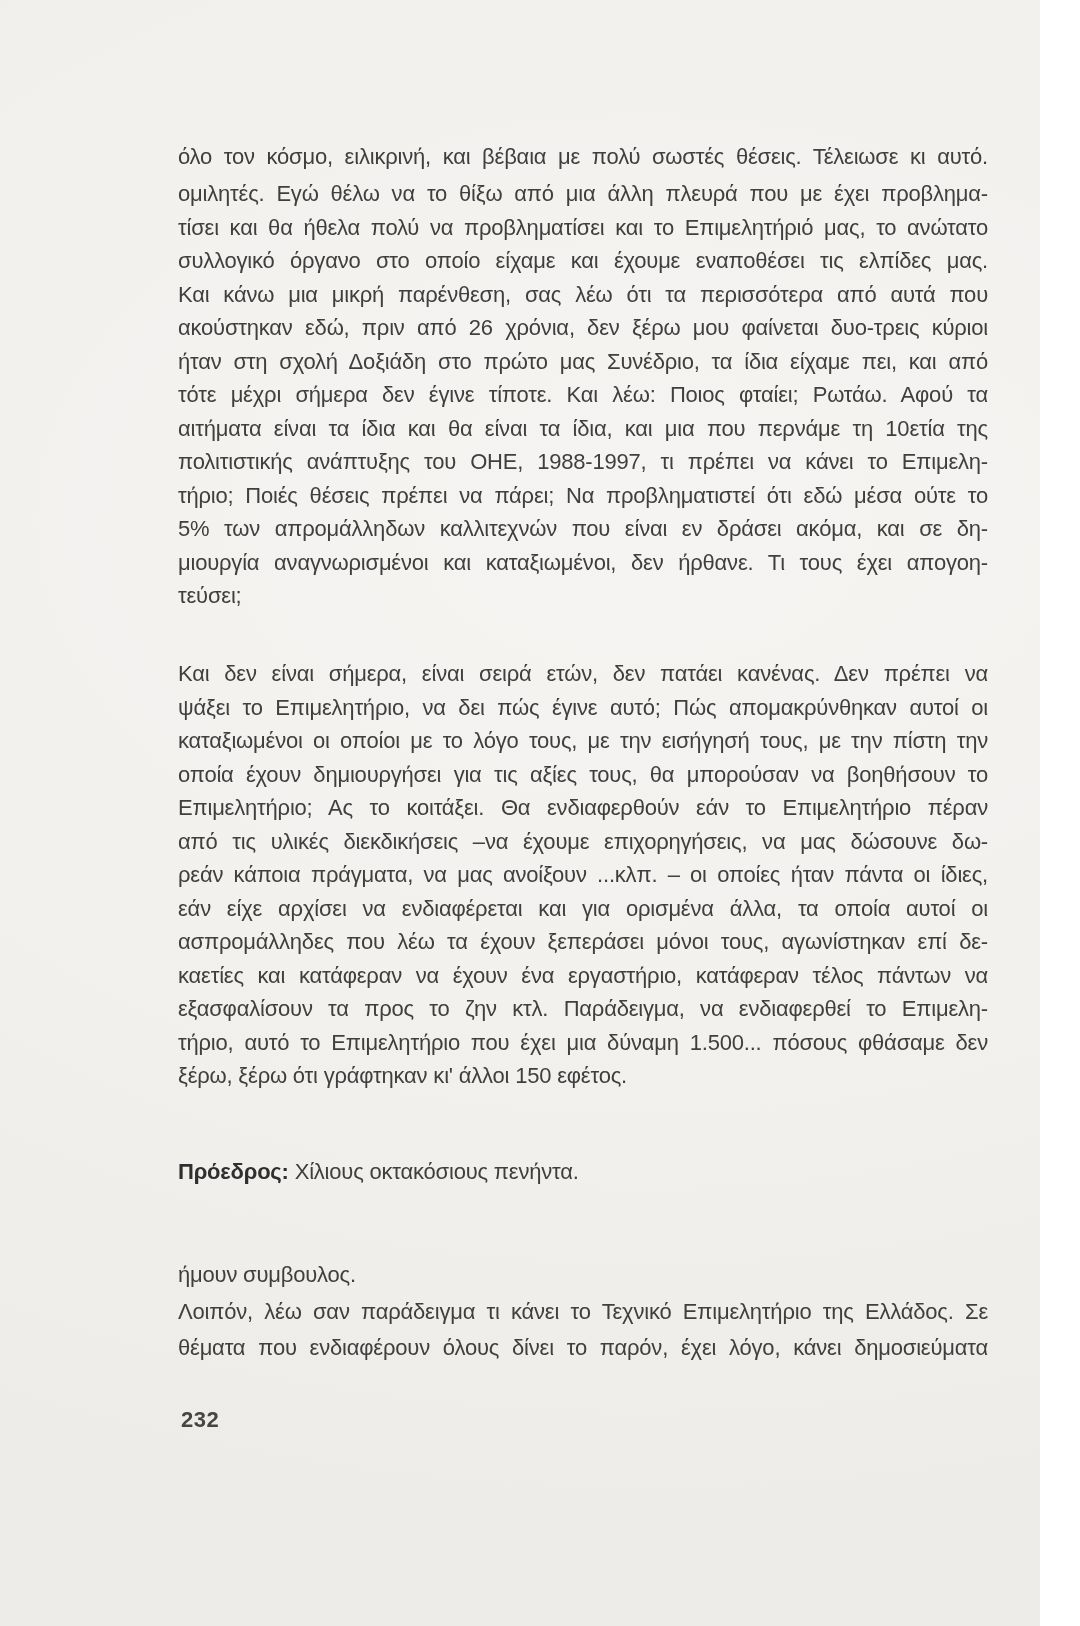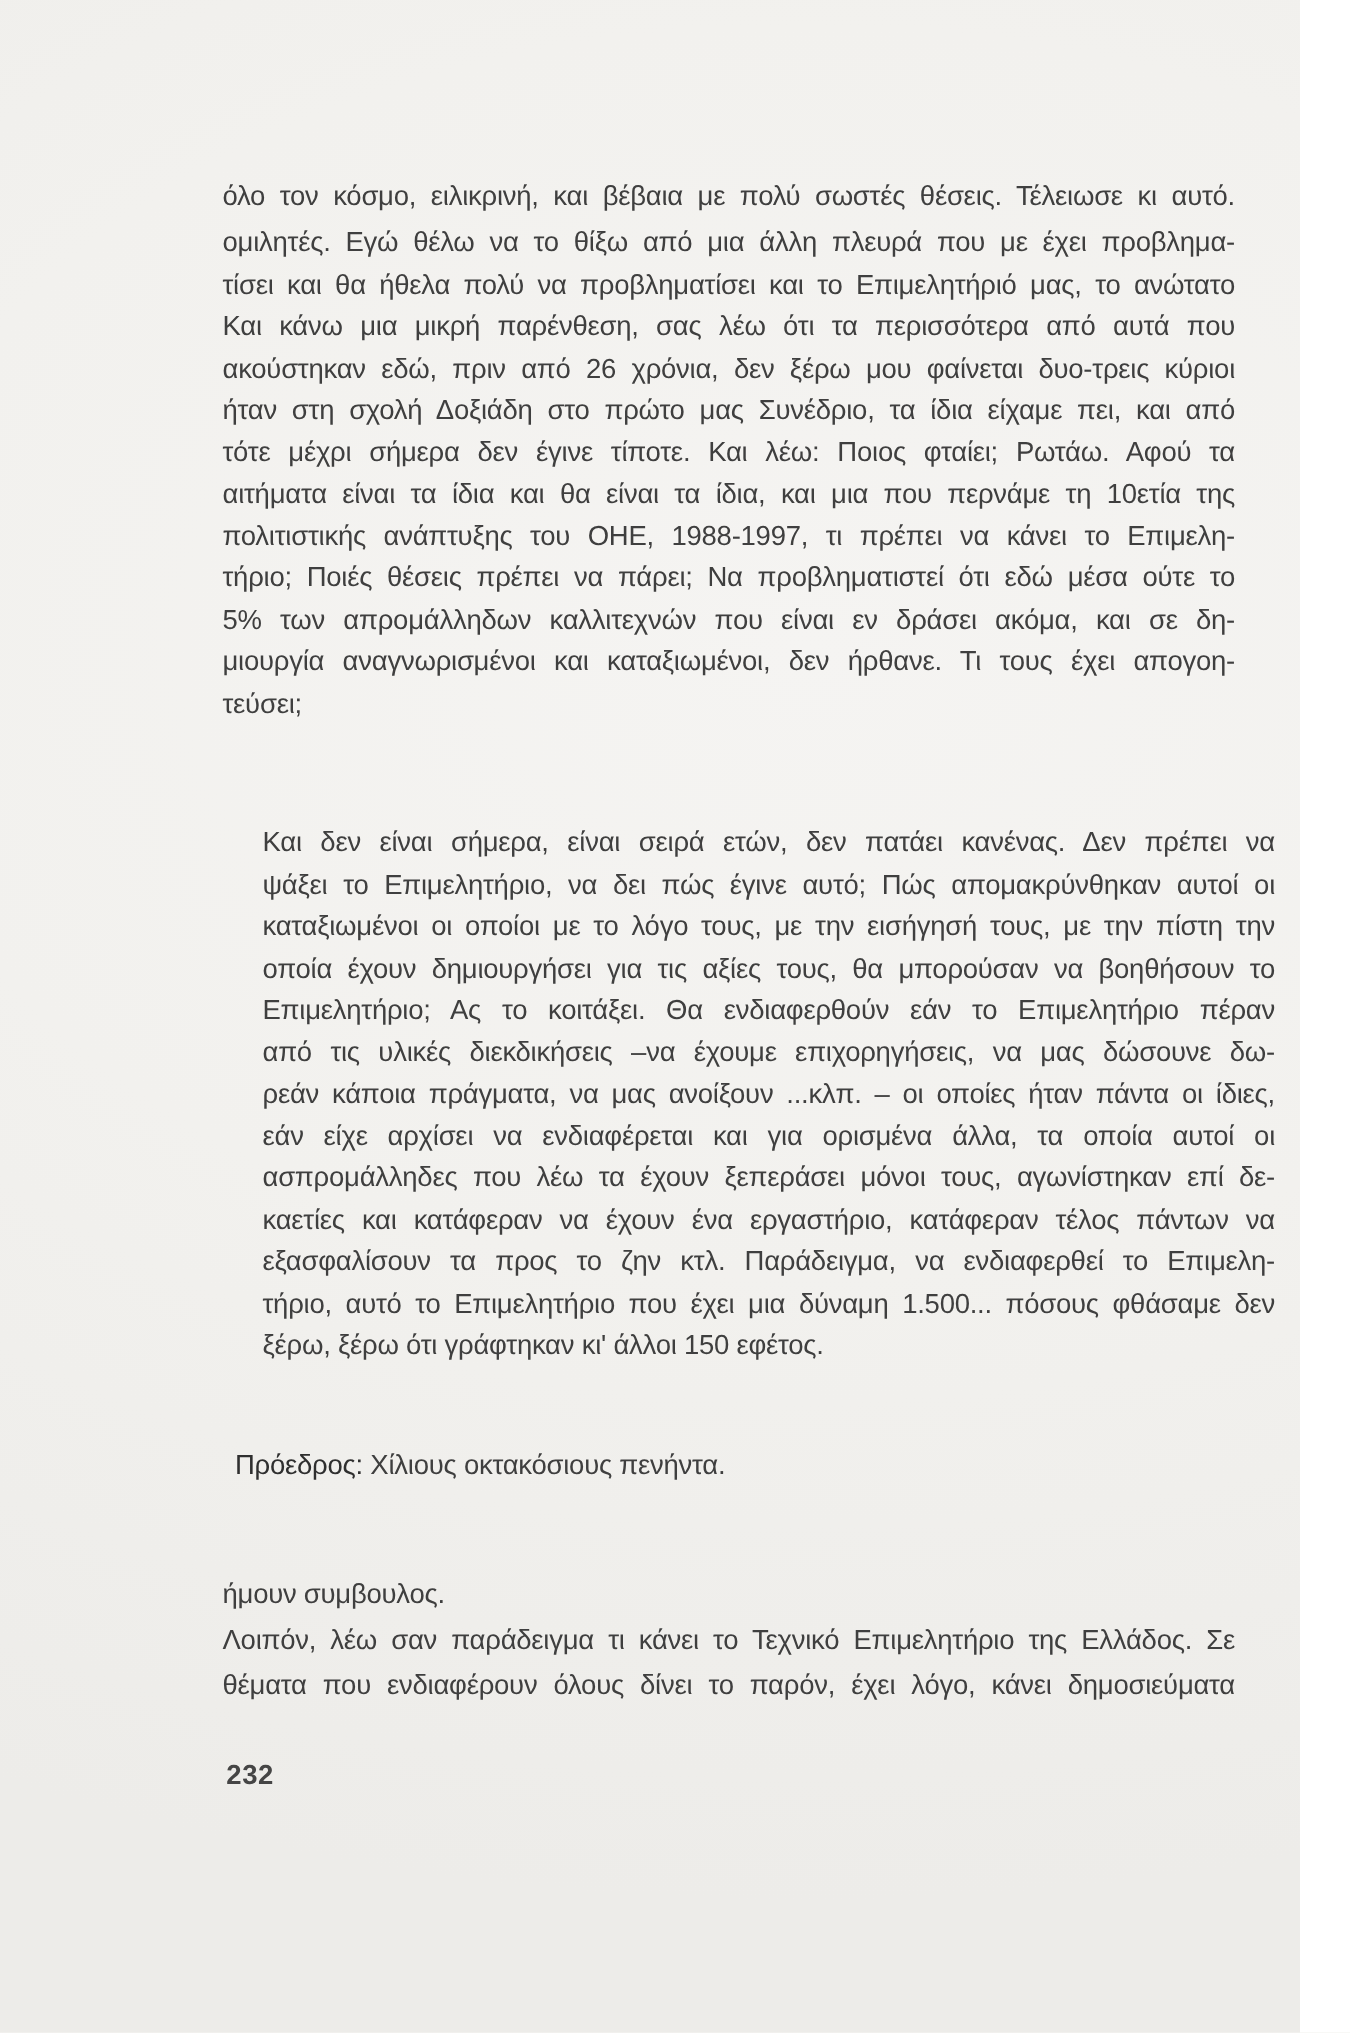--- a/index.html
+++ b/index.html
@@ -17,36 +17,36 @@
   }
   .para {
     position: absolute;
     left: 178px;
     width: 810px;
     font-size: 22px;
     line-height: 33.5px;
   }
   .p1 { top: 140px; }
   .p2 { top: 177px; }
-  .p3 { top: 657px; margin-left: 32px; }
+  .p3 { top: 657px; }
   .s1 { top: 1155px; }
   .s2 { top: 1257px; line-height: 36.5px; }
   .line {
     text-align: justify;
     text-align-last: justify;
     word-spacing: -4px;
     letter-spacing: -0.2px;
     white-space: normal;
   }
   .line.last {
     text-align: right;
     text-align-last: left;
     word-spacing: normal;
   }
-  .speaker { font-weight: 400; color: #2f2f2f; margin-left: 10px; }
+  .speaker { font-weight: 700; color: #2f2f2f; }
   .pagenum {
     position: absolute;
     left: 181px;
     top: 1403px;
     font-size: 22px;
     line-height: 33.5px;
     letter-spacing: 0.5px;
     color: #454545;
     font-weight: bold;
   }
@@ -54,20 +54,21 @@
 </head>
 <body>
 
 <div class="page">
   <div class="para p1">
       <div class="line">όλο τον κόσμο, ειλικρινή, και βέβαια με πολύ σωστές θέσεις. Τέλειωσε κι αυτό.</div>
     </div>
   <div class="para p2">
       <div class="line">ομιλητές. Εγώ θέλω να το θίξω από μια άλλη πλευρά που με έχει προβλημα-</div>
       <div class="line">τίσει και θα ήθελα πολύ να προβληματίσει και το Επιμελητήριό μας, το ανώτατο</div>
+      <div class="line">συλλογικό όργανο στο οποίο είχαμε και έχουμε εναποθέσει τις ελπίδες μας.</div>
       <div class="line">Και κάνω μια μικρή παρένθεση, σας λέω ότι τα περισσότερα από αυτά που</div>
       <div class="line">ακούστηκαν εδώ, πριν από 26 χρόνια, δεν ξέρω μου φαίνεται δυο-τρεις κύριοι</div>
       <div class="line">ήταν στη σχολή Δοξιάδη στο πρώτο μας Συνέδριο, τα ίδια είχαμε πει, και από</div>
       <div class="line">τότε μέχρι σήμερα δεν έγινε τίποτε. Και λέω: Ποιος φταίει; Ρωτάω. Αφού τα</div>
       <div class="line">αιτήματα είναι τα ίδια και θα είναι τα ίδια, και μια που περνάμε τη 10ετία της</div>
       <div class="line">πολιτιστικής ανάπτυξης του ΟΗΕ, 1988-1997, τι πρέπει να κάνει το Επιμελη-</div>
       <div class="line">τήριο; Ποιές θέσεις πρέπει να πάρει; Να προβληματιστεί ότι εδώ μέσα ούτε το</div>
       <div class="line">5% των απρομάλληδων καλλιτεχνών που είναι εν δράσει ακόμα, και σε δη-</div>
       <div class="line">μιουργία αναγνωρισμένοι και καταξιωμένοι, δεν ήρθανε. Τι τους έχει απογοη-</div>
       <div class="line last">τεύσει;</div>

